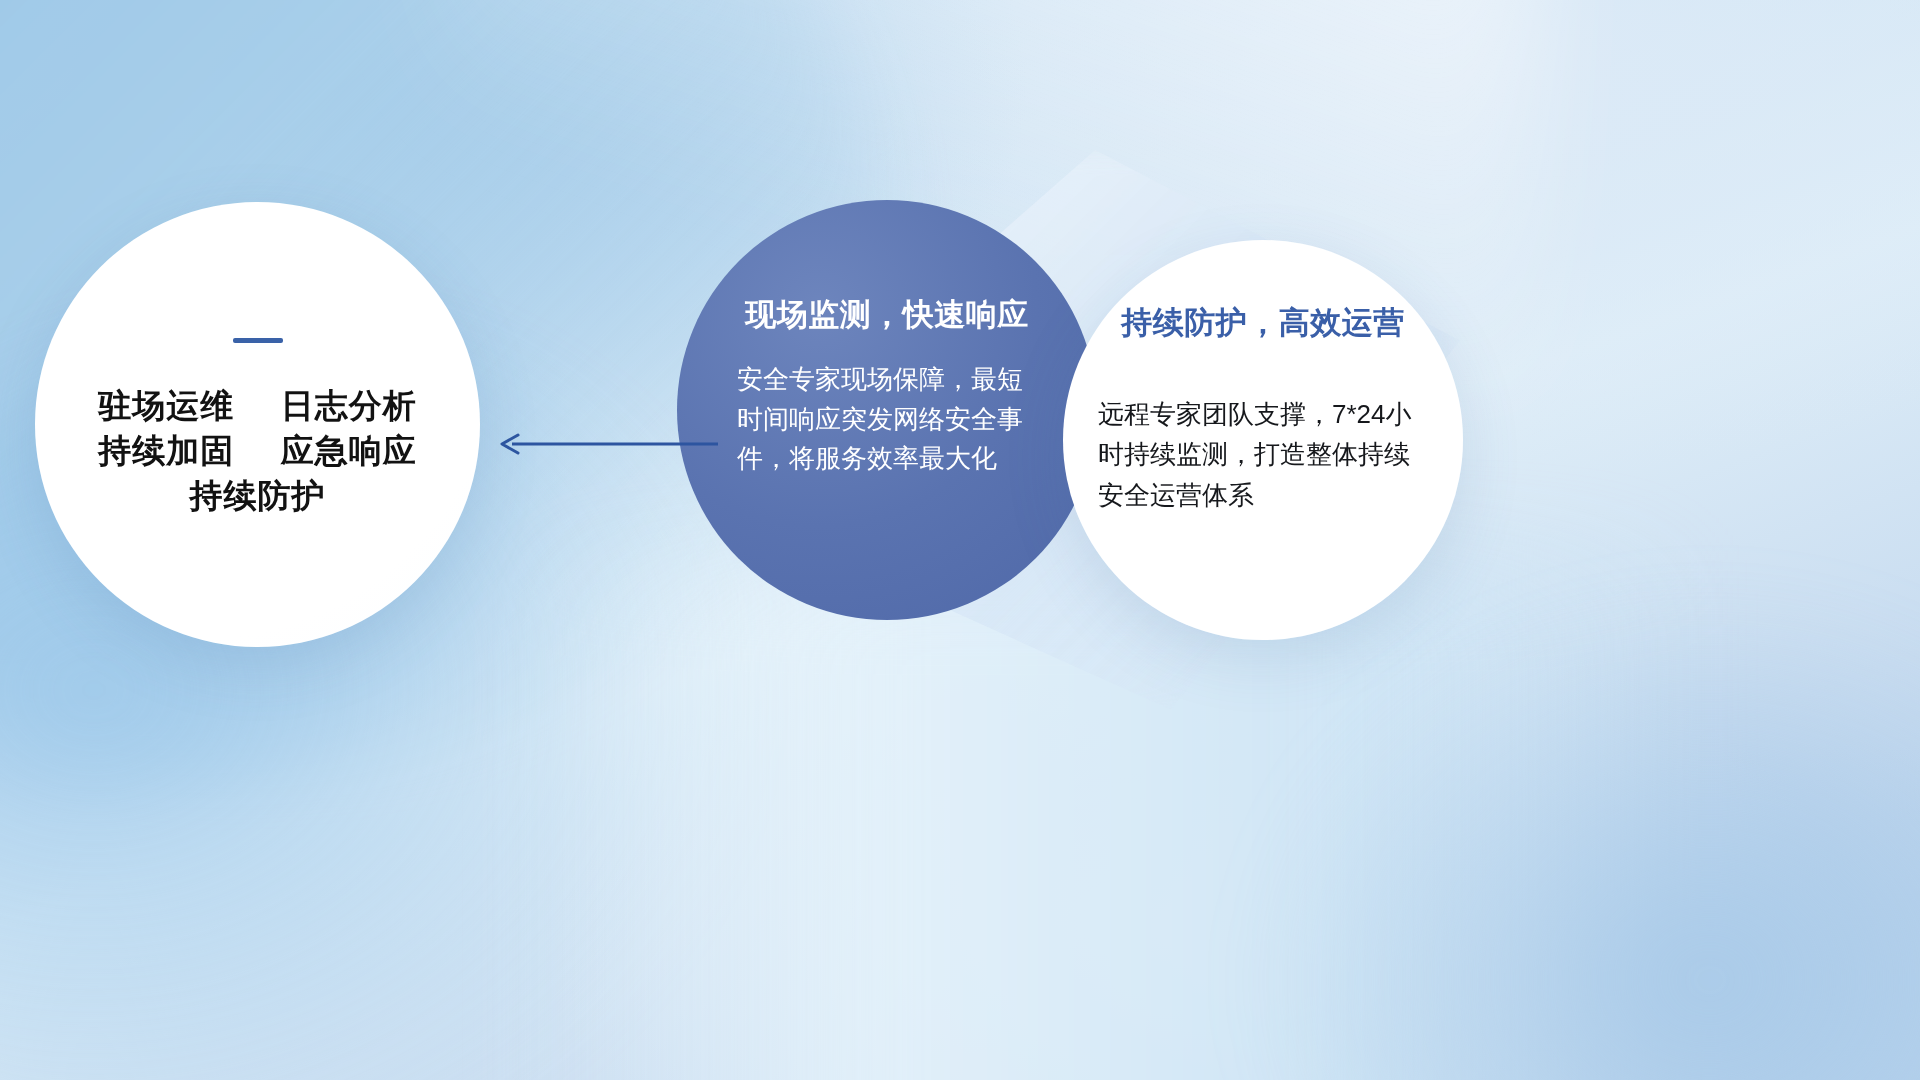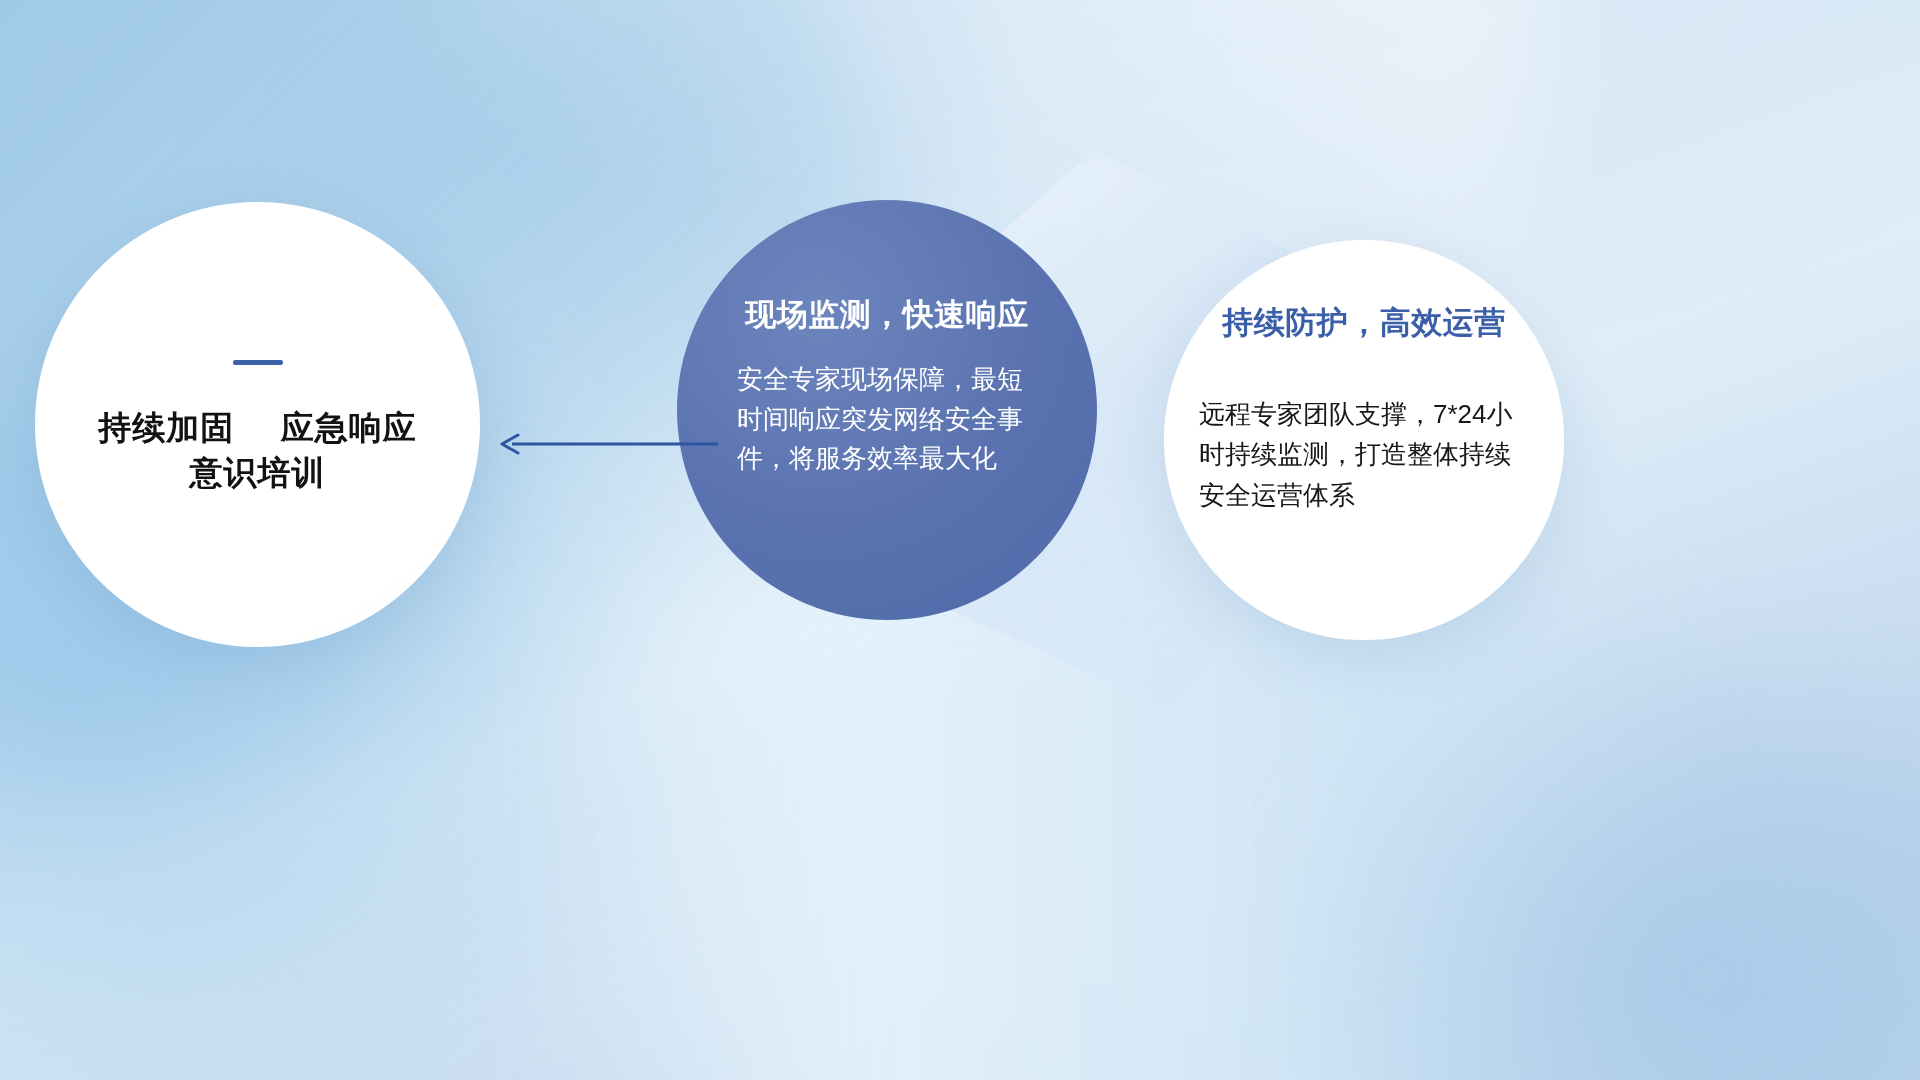--- a/index.html
+++ b/index.html
@@ -96,21 +96,21 @@
     color:#ffffff; font-weight:bold; font-size:31px; letter-spacing:.5px;
     white-space:nowrap; text-align:center;
   }
   #circle-mid .body {
     margin-top:24px; color:#ffffff; font-size:26px; line-height:1.52;
     text-align:left; width:300px;
   }
 
   
   #circle-right {
-    left:1164px; top:240px; width:400px; height:400px;
+    left:1063px; top:240px; width:400px; height:400px;
     background:radial-gradient(circle at 38% 28%, #ffffff 0%, #ffffff 78%, #fafcff 100%);
     box-shadow:0 18px 60px rgba(80,120,170,.16);
     z-index:4;
     display:flex; flex-direction:column; align-items:center;
     padding-top:62px;
   }
   #circle-right .title {
     color:#3a5fa8; font-weight:bold; font-size:31px; letter-spacing:.5px;
     white-space:nowrap; text-align:center;
   }
@@ -134,26 +134,31 @@
   <div class="bg-swoosh-e"></div>
 </div>
 
 <div id="stage">
 
   <div class="wedge"></div>
 
   <div class="circle" id="circle-left">
     <div class="dash"></div>
     <div class="left-line">
+      <span>驻场运维</span>
+      <span class="gap"></span>
+      <span>日志分析</span>
+    </div>
+    <div class="left-line">
       <span>持续加固</span>
       <span class="gap"></span>
       <span>应急响应</span>
     </div>
     <div class="left-line">
-      <span>意识培训</span>
+      <span>持续防护</span>
     </div>
   </div>
 
   <svg id="arrow" viewBox="0 0 226 40">
     <line x1="224" y1="20" x2="18" y2="20" stroke="#2d55a0" stroke-width="3"></line>
     <polyline points="24,11 8,20 24,29" fill="none" stroke="#2d55a0" stroke-width="3" stroke-linejoin="round" stroke-linecap="round"></polyline>
   </svg>
 
   <div class="circle" id="circle-mid">
     <div class="title">现场监测，快速响应</div>

